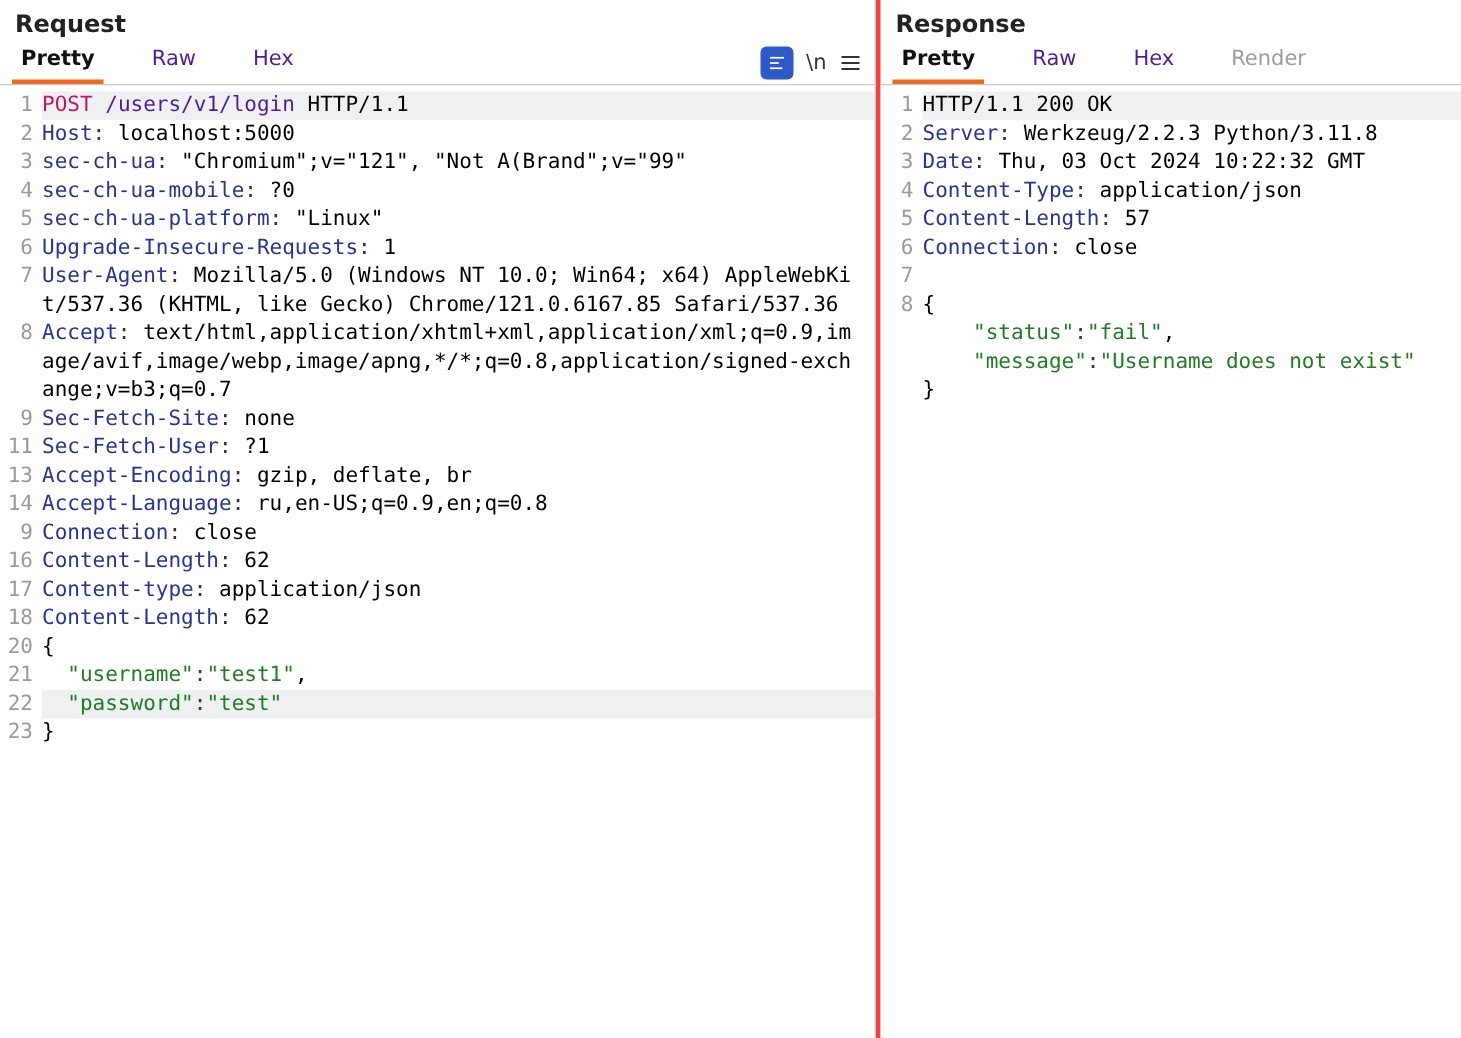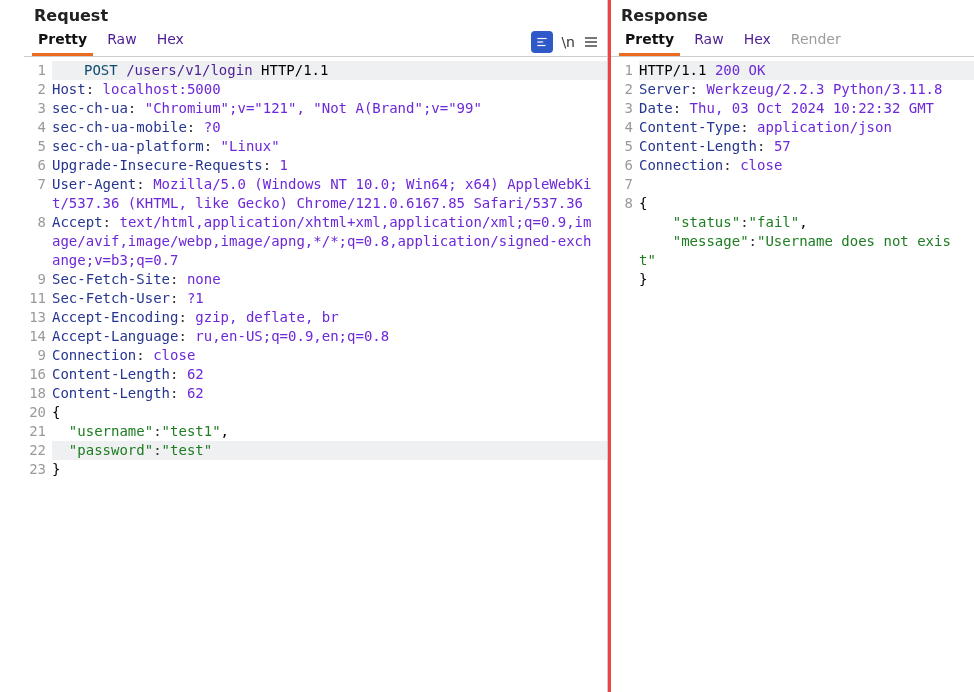--- a/index.html
+++ b/index.html
@@ -1,42 +1,42 @@
 <!DOCTYPE html>
 <html><head>
 <meta charset="utf-8">
 <style>
   * { box-sizing: border-box; margin: 0; padding: 0; }
   html, body { width: 974px; height: 692px; font-family: "DejaVu Sans Mono","Liberation Mono",Consolas,monospace; font-size: 14px; color:#000; background:#fff; }
-  .root { display:flex; height:100%;margin-left:24px; }
+  .root { display:flex; height:100%; }
   .panel { display:flex; flex-direction:column; overflow:hidden; }
   .panel.left { width: 584px; border-right:1px solid #ccc; }
   .panel.right { flex:1; border-left:3px solid #ef4444; }
   .panel-hdr { padding:6px 10px 2px 10px; font-family: "DejaVu Sans","Liberation Sans",Arial,sans-serif; font-weight:700; font-size:16px; color:#222; }
   .tabs-row { display:flex; align-items:center; padding:0 8px; height:30px; border-bottom:1px solid #ccc; font-family:"DejaVu Sans","Liberation Sans",Arial,sans-serif; font-size:14px; }
-  .tabs { display:flex; gap:8px; }
+  .tabs { display:flex; gap:26px; }
   .tab { padding:4px 6px 6px 6px; color:#4c1d95; cursor:pointer; }
   .tab.active { color:#111; font-weight:600; border-bottom:3px solid #ec6b1f; }
   .tabs-fill { flex:1; }
   .tool { display:inline-flex; align-items:center; justify-content:center; margin-left:8px; cursor:pointer; }
   .tool.format { width:22px; height:22px; background:#2f58c9; border-radius:4px; color:#fff; font-family:Arial,sans-serif; font-size:10px; font-weight:700; }
   .tool.format svg { width:14px; height:14px; }
   .tool.wrap { font-family: "DejaVu Sans","Liberation Sans",Arial,sans-serif; font-size:14px; color:#333; }
   .tool.menu svg { width:16px; height:16px; }
   .code-area { flex:1; overflow:auto; padding:4px 0 8px 0; background:#fff; }
   .line { display:flex; align-items:flex-start; line-height:19px; font-size:14px; }
   .gut { width:28px; text-align:right; padding-right:6px; color:#9a9a9a; user-select:none; flex-shrink:0; font-family:"DejaVu Sans Mono",Consolas,monospace; }
   .code { flex:1; white-space:pre-wrap; word-break:break-all; padding-right:8px; font-family:"DejaVu Sans Mono","Liberation Mono",Consolas,monospace; }
   .line.hl .code { background:#eef0f1; }
-  .tk-method { color:#0c4a6e;padding-left:32px; }
+  .tk-method { color:#be185d; }
   .tk-url { color:#4c1d95; }
   .tk-version { color:#000; }
   .tk-hdr { color:#26358f; }
   .tk-punc { color:#333; }
-  .tk-val { color:#6d28d9; }
+  .tk-val { color:#000000; }
   .tk-str { color:#1d7d20; }
   .tk-brace { color:#000; }
   .muted-tab { color:#9c9c9c; }
 </style>
 </head>
 <body>
 
 <div class="root">
 
   <div class="panel left">
@@ -113,20 +113,24 @@
           <div class="gut">14</div>
           <div class="code"><span class="tk-hdr">Accept-Language</span><span class="tk-punc">:</span> <span class="tk-val">ru,en-US;q=0.9,en;q=0.8</span></div>
         </div>
         <div class="line">
           <div class="gut">9</div>
           <div class="code"><span class="tk-hdr">Connection</span><span class="tk-punc">:</span> <span class="tk-val">close</span></div>
         </div>
         <div class="line">
           <div class="gut">16</div>
           <div class="code"><span class="tk-hdr">Content-Length</span><span class="tk-punc">:</span> <span class="tk-val">62</span></div>
+        </div>
+        <div class="line">
+          <div class="gut">17</div>
+          <div class="code"><span class="tk-hdr">Content-type</span><span class="tk-punc">:</span> <span class="tk-val">application/json</span></div>
         </div>
         <div class="line">
           <div class="gut">18</div>
           <div class="code"><span class="tk-hdr">Content-Length</span><span class="tk-punc">:</span> <span class="tk-val">62</span></div>
         </div>
         <div class="line">
           <div class="gut">20</div>
           <div class="code"><span class="tk-brace">{</span></div>
         </div>
         <div class="line">

